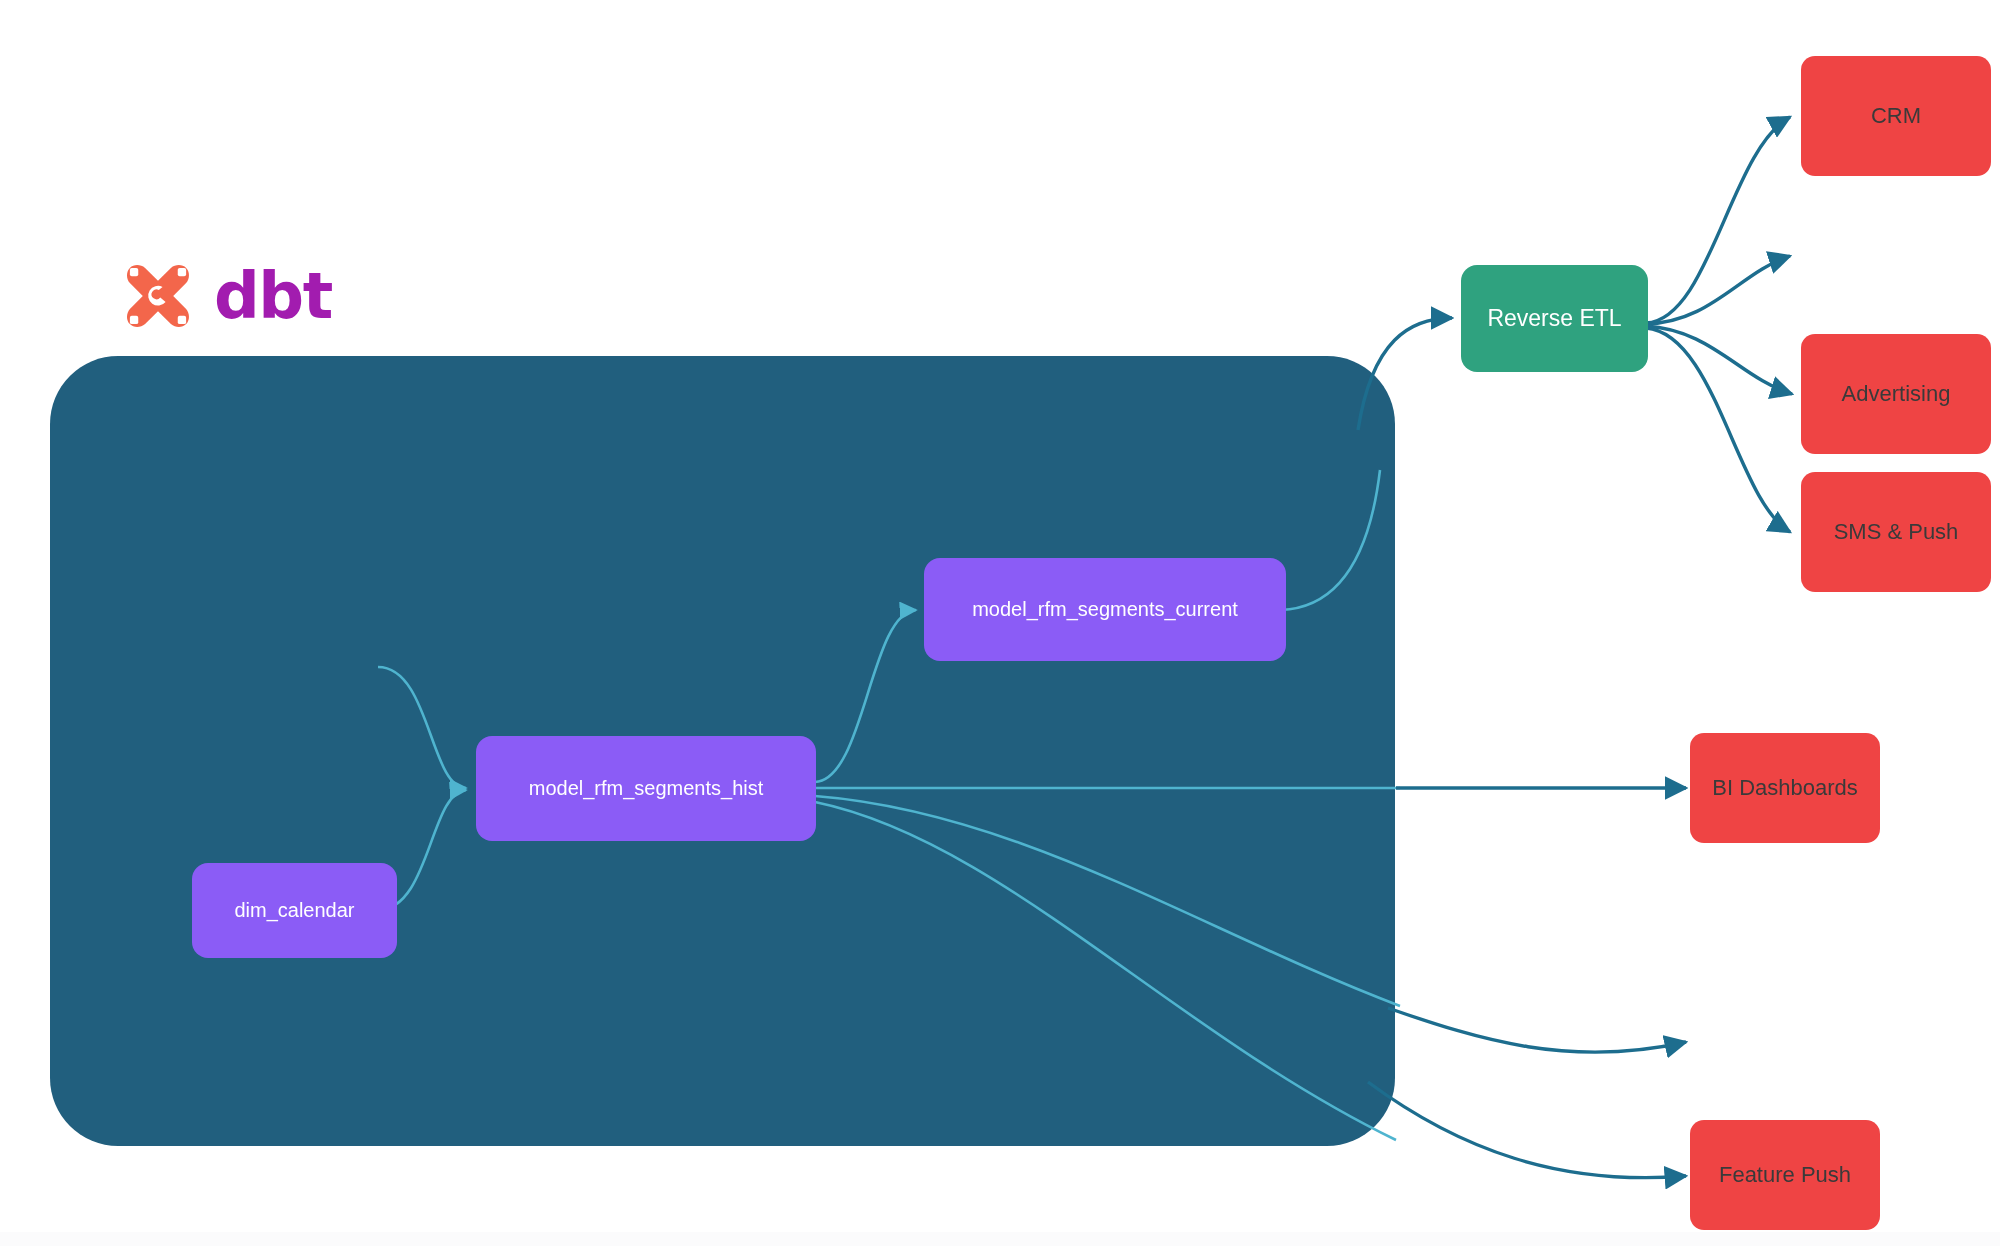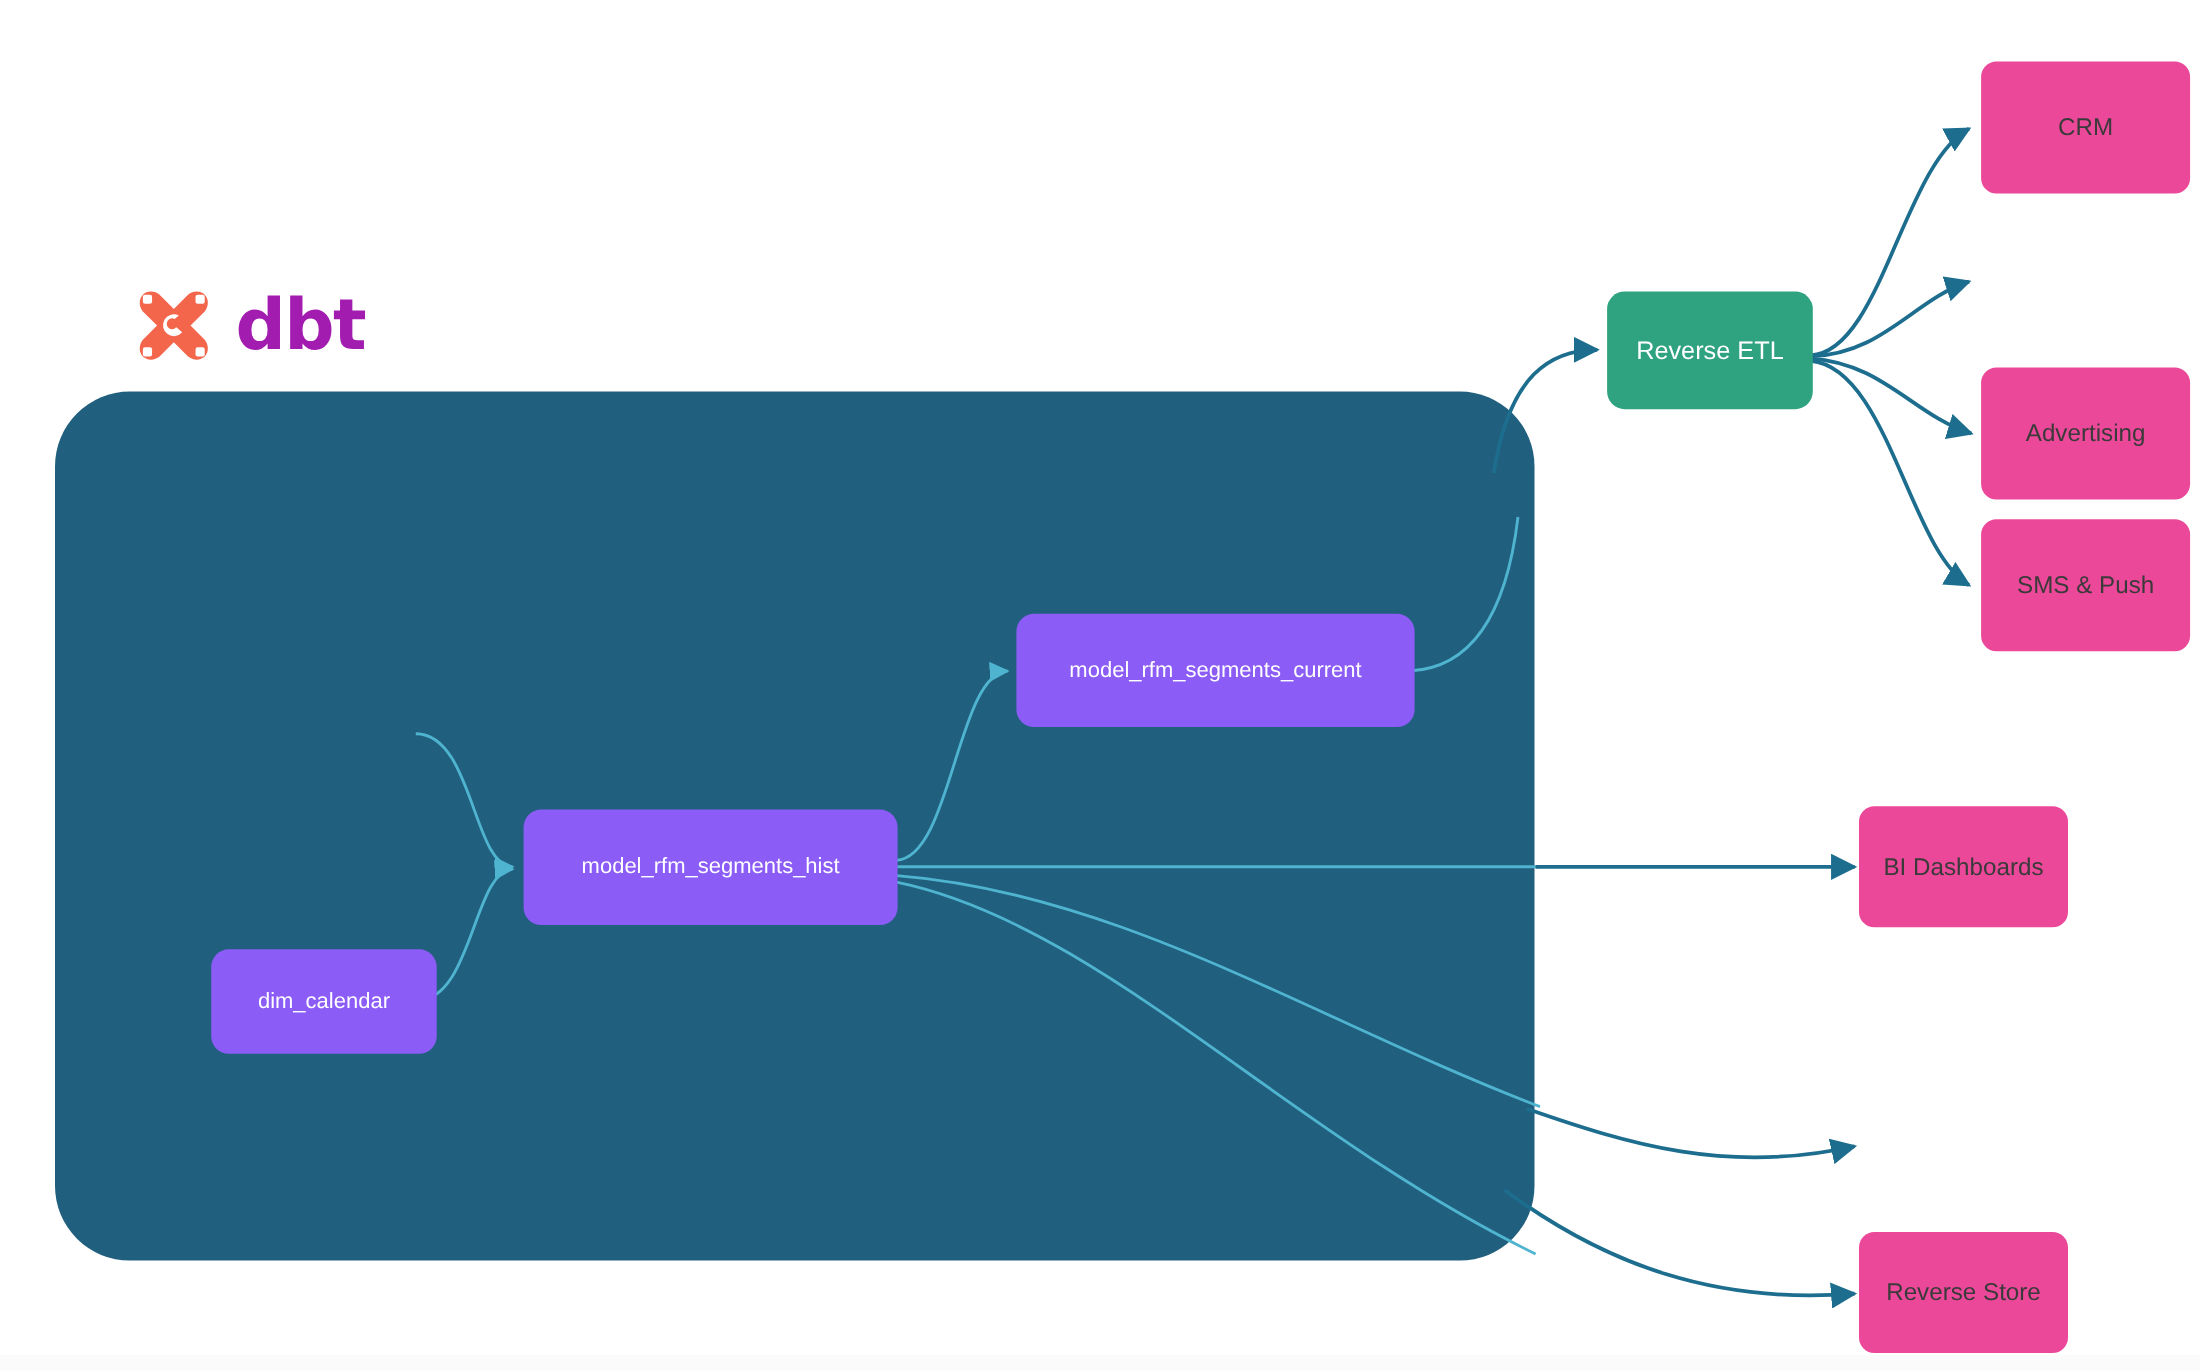--- a/index.html
+++ b/index.html
@@ -90,21 +90,21 @@
   }
 
   .node-reverse-etl {
     background: #2fa27f;
     color: #ffffff;
     font-size: 23px;
     border-radius: 16px;
   }
 
   .node-dest {
-    background: #ec4899;
+    background: #ef4444;
     color: #3a3a3a;
     font-size: 22px;
     border-radius: 14px;
   }
 
   
   .bottom-strip {
     position: absolute;
     left: 0;
     top: 1232px;
@@ -211,18 +211,18 @@
   <div class="node node-dest" style="left:1801px; top:472px; width:190px; height:120px;">
     <span class="node-label">SMS &amp; Push</span>
   </div>
 
   <div class="node node-dest" style="left:1690px; top:733px; width:190px; height:110px;">
     <span class="node-label">BI Dashboards</span>
   </div>
 
 
   <div class="node node-dest" style="left:1690px; top:1120px; width:190px; height:110px;">
-    <span class="node-label">Reverse Store</span>
+    <span class="node-label">Feature Push</span>
   </div>
 
   <div class="bottom-strip"></div>
 
 </div>
 
 </body></html>

